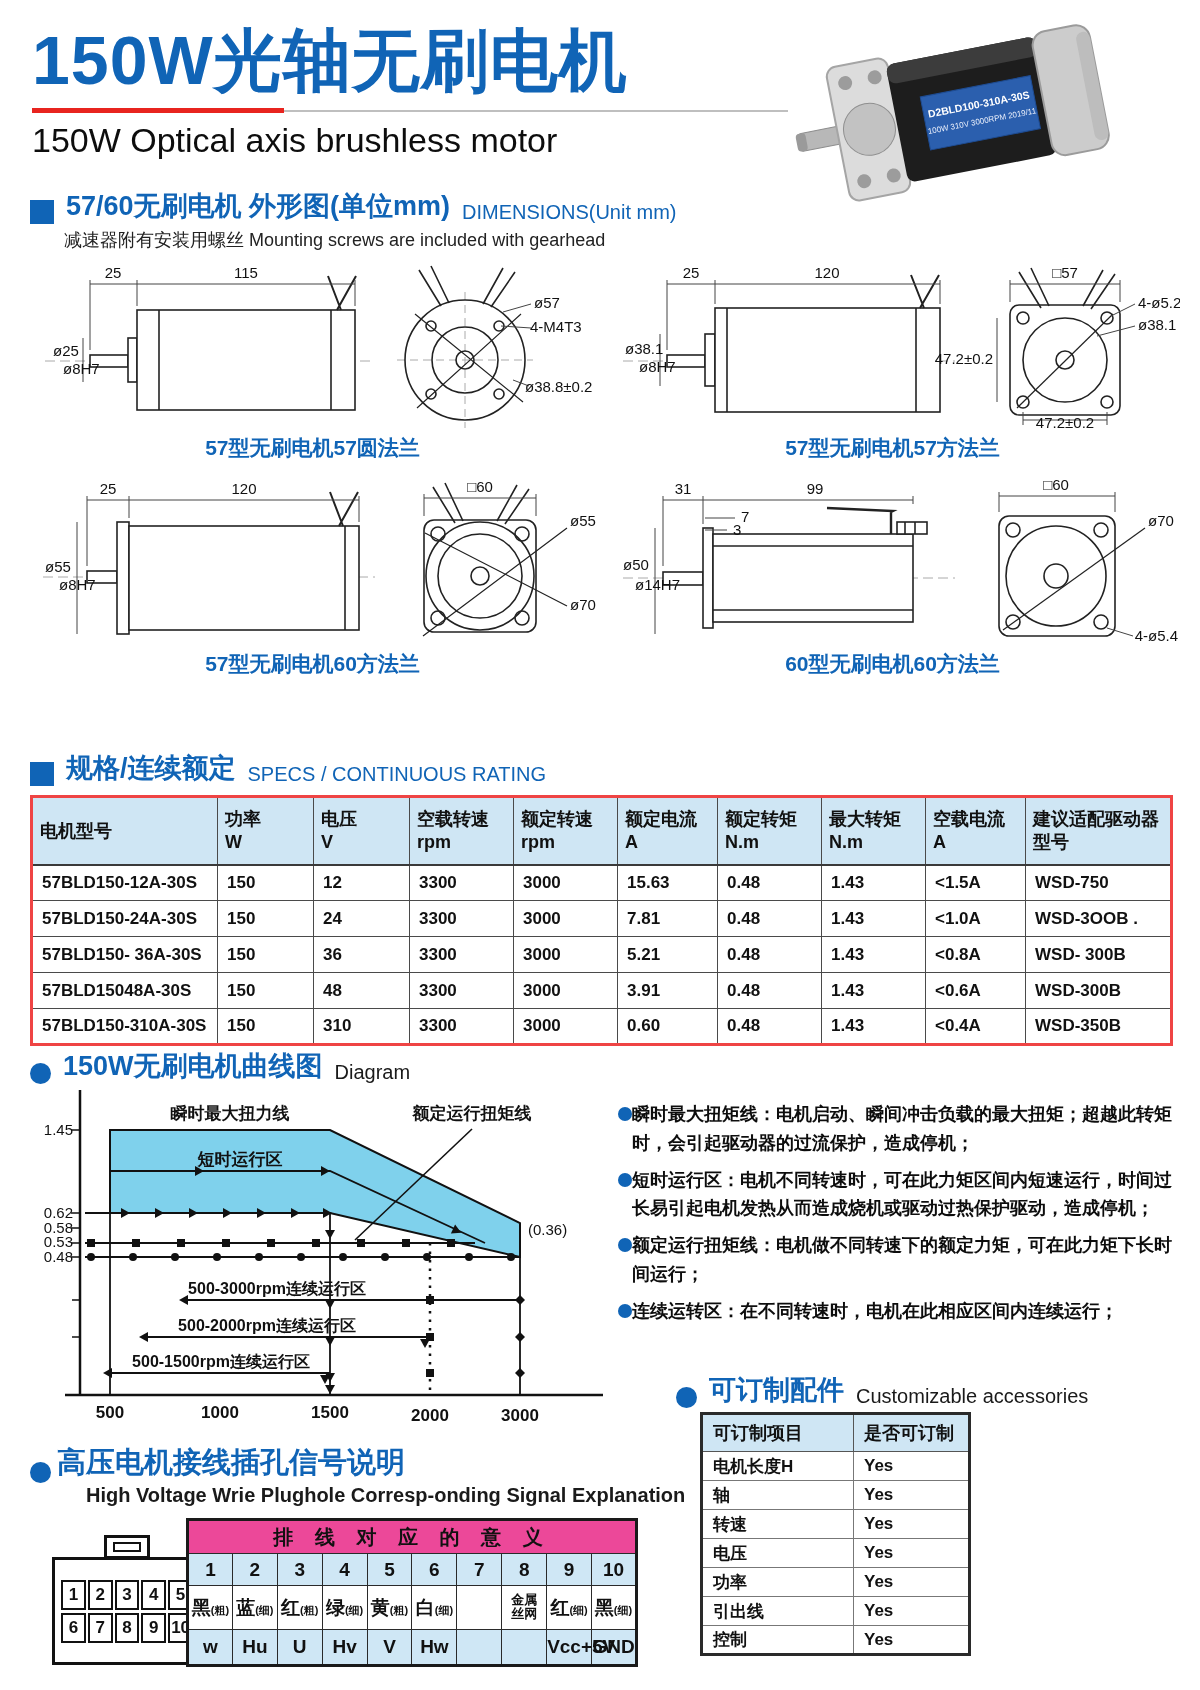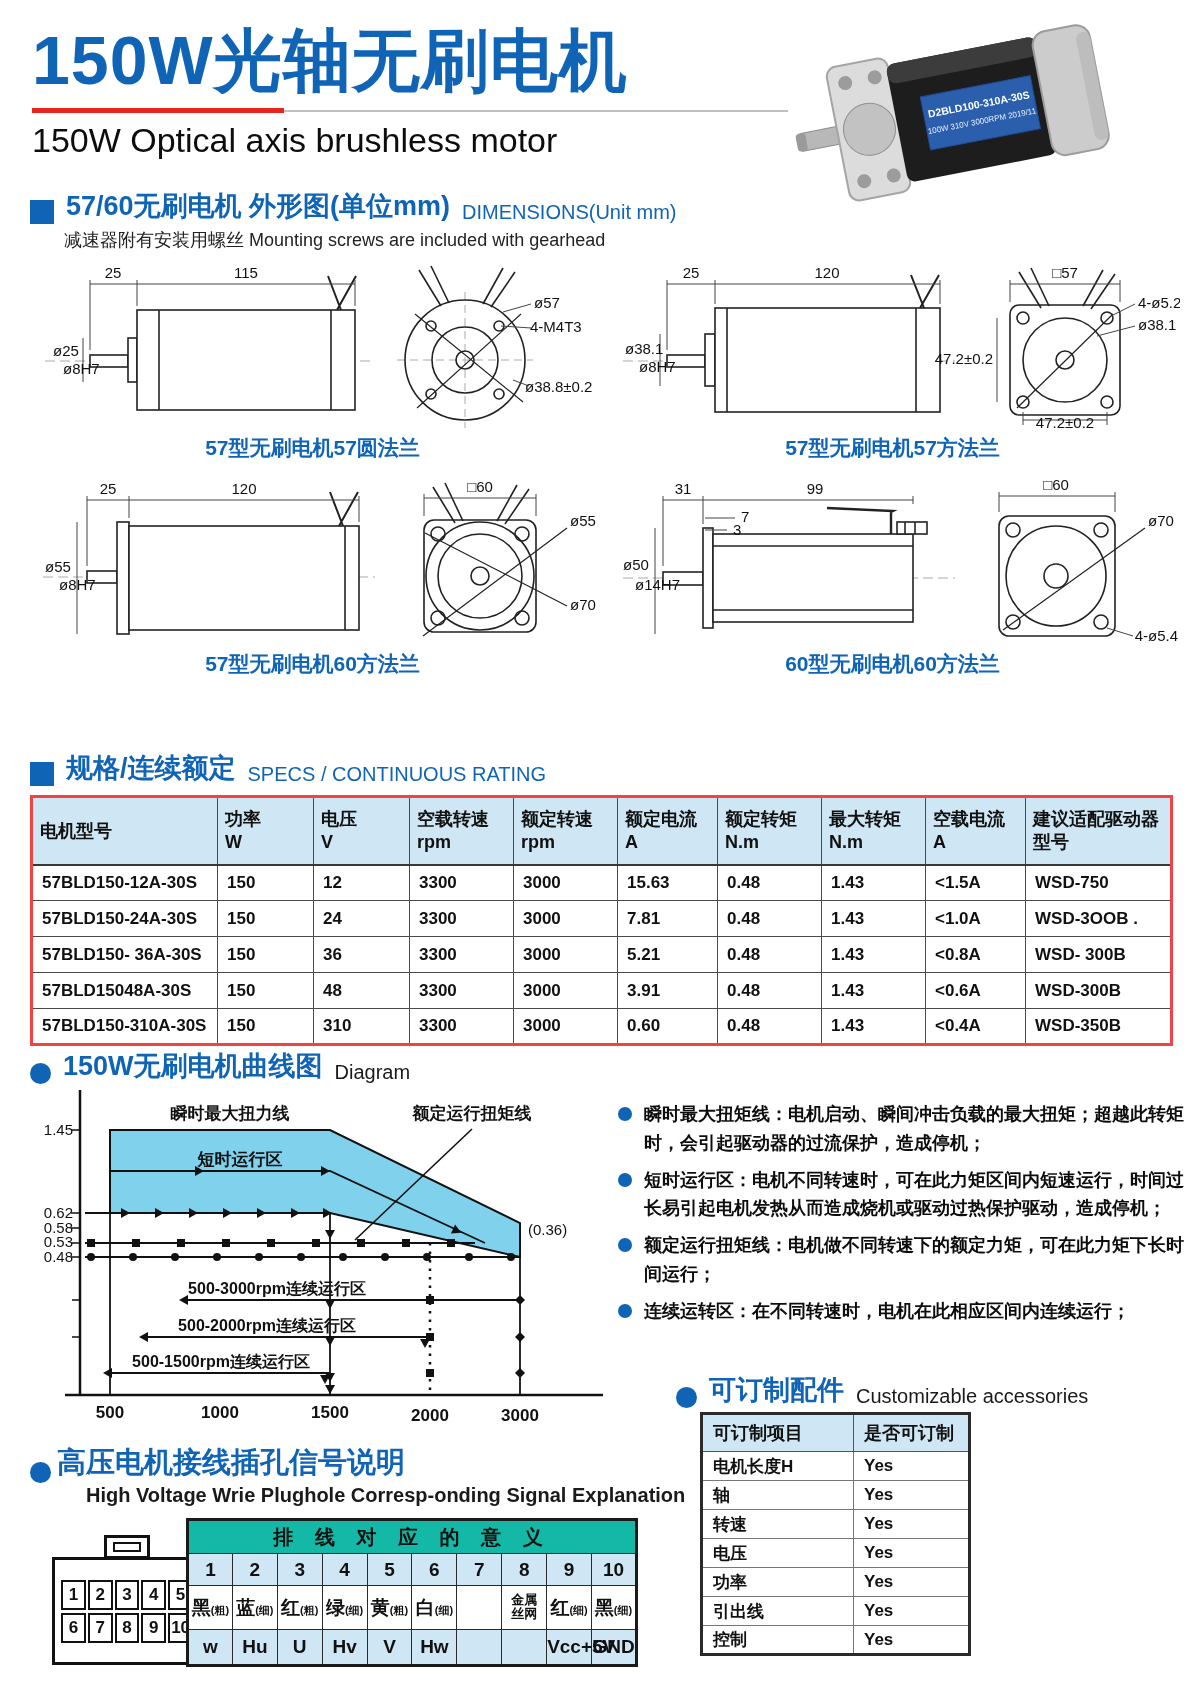--- a/index.html
+++ b/index.html
@@ -19,31 +19,31 @@
   .head-en.dark{color:#1a1a1a}
   .dim-note{font-size:18px;color:#222}
   .caption{font-size:21px;font-weight:bold;color:#1064b6;text-align:center;width:575px}
   svg text{font-family:"Liberation Sans","DejaVu Sans",sans-serif}
   .dw text{font-size:15px;fill:#111}
   
   table.specs{border-collapse:collapse;table-layout:fixed;width:1140px;border:3px solid #ef4444;background:#fff}
   table.specs th{background:#cfe6f4;border:1.5px solid #4a4a4a;border-bottom:2.5px solid #3a3a3a;font-size:18px;font-weight:bold;text-align:left;padding:4px 7px;height:68px;vertical-align:middle;line-height:1.25}
   table.specs td{border:1.5px solid #4a4a4a;font-size:17px;font-weight:bold;padding:2px 9px;height:36px;text-align:left;white-space:nowrap}
   
-  .note-row{display:flex;gap:12px;margin-bottom:8px}
+  .note-row{display:flex;margin-bottom:8px}
   .note-dot{width:14px;height:14px;border-radius:50%;background:#1064b6;flex:0 0 auto;margin-top:7px}
   .note-text{font-size:18px;font-weight:bold;line-height:1.6;color:#0d0d0d}
   
   table.acc{border-collapse:collapse;table-layout:fixed;width:268px;border:3px solid #2a2a2a}
   table.acc th{background:#cfe6f4;border:1.5px solid #555;font-size:18px;font-weight:bold;text-align:left;padding:6px 10px;height:38px}
   table.acc td{border:1.5px solid #777;font-size:17px;font-weight:bold;text-align:left;padding:2px 10px;height:29px}
   
   table.pins{border-collapse:collapse;table-layout:fixed;width:452px;border:3px solid #1a1a1a;background:#fff}
   table.pins td{border:1.5px solid #2a2a2a;text-align:center;vertical-align:middle;padding:0}
-  .pins .t-title{font-size:20px;font-weight:bold;letter-spacing:8px;height:34px;background:#14b8a6}
+  .pins .t-title{font-size:20px;font-weight:bold;letter-spacing:8px;height:34px;background:#ec4899}
   .pins .t-num{font-size:19px;font-weight:bold;height:32px;background:#cfe7f5}
   .pins .t-col{height:44px;background:#fff;font-weight:bold}
   .pins .t-col .main{font-size:19px}
   .pins .t-col .main.small{font-size:13px;line-height:1.1;display:inline-block;width:34px;word-break:break-all}
   .pins .t-col .sub{font-size:11px}
   .pins .t-sig{font-size:19px;font-weight:bold;height:36px;background:#cfe7f5}
   
   .connector{position:absolute;width:150px;height:140px}
   .conn-tab{position:absolute;left:52px;top:0;width:46px;height:24px;border:3px solid #111;background:#fff}
   .conn-tab-inner{position:absolute;left:6px;top:4px;width:28px;height:10px;border:2px solid #111}

